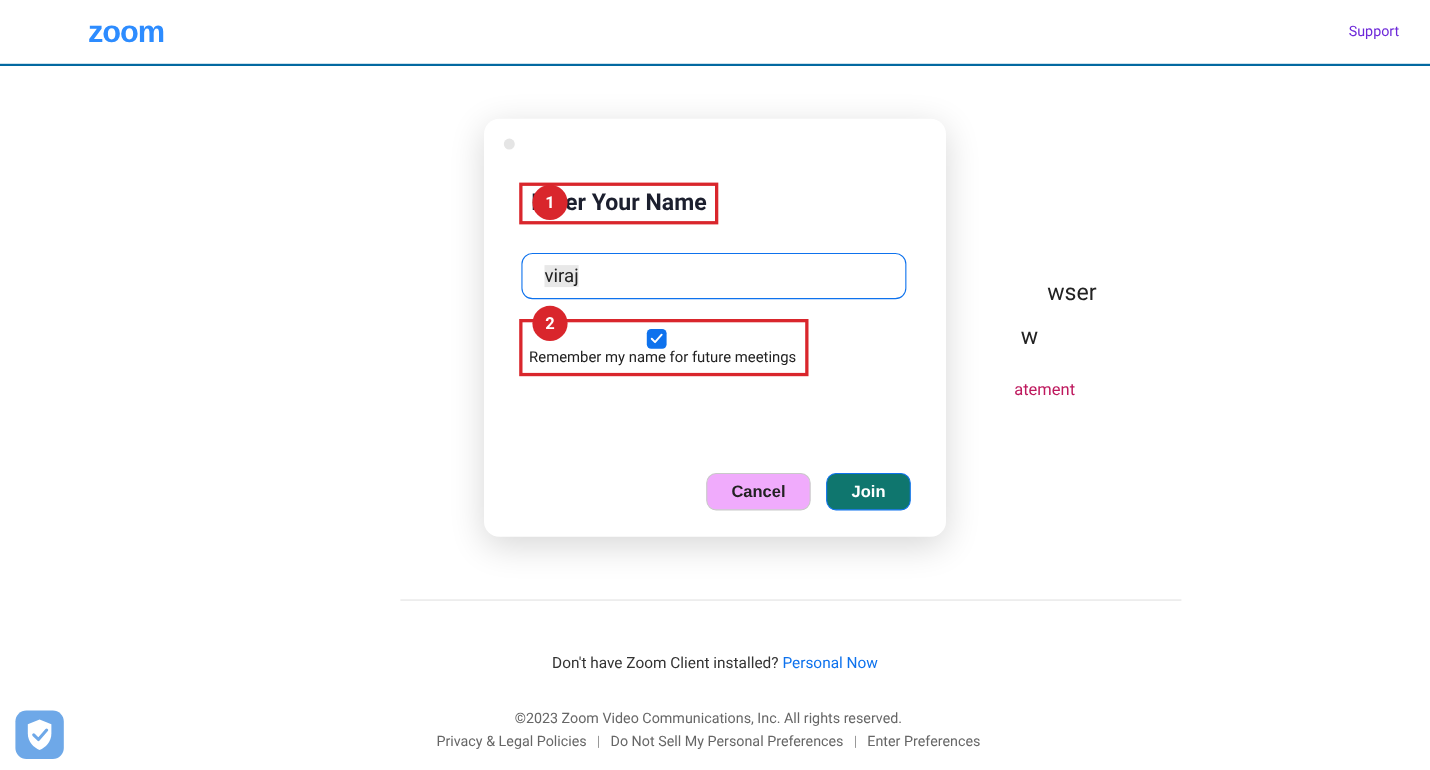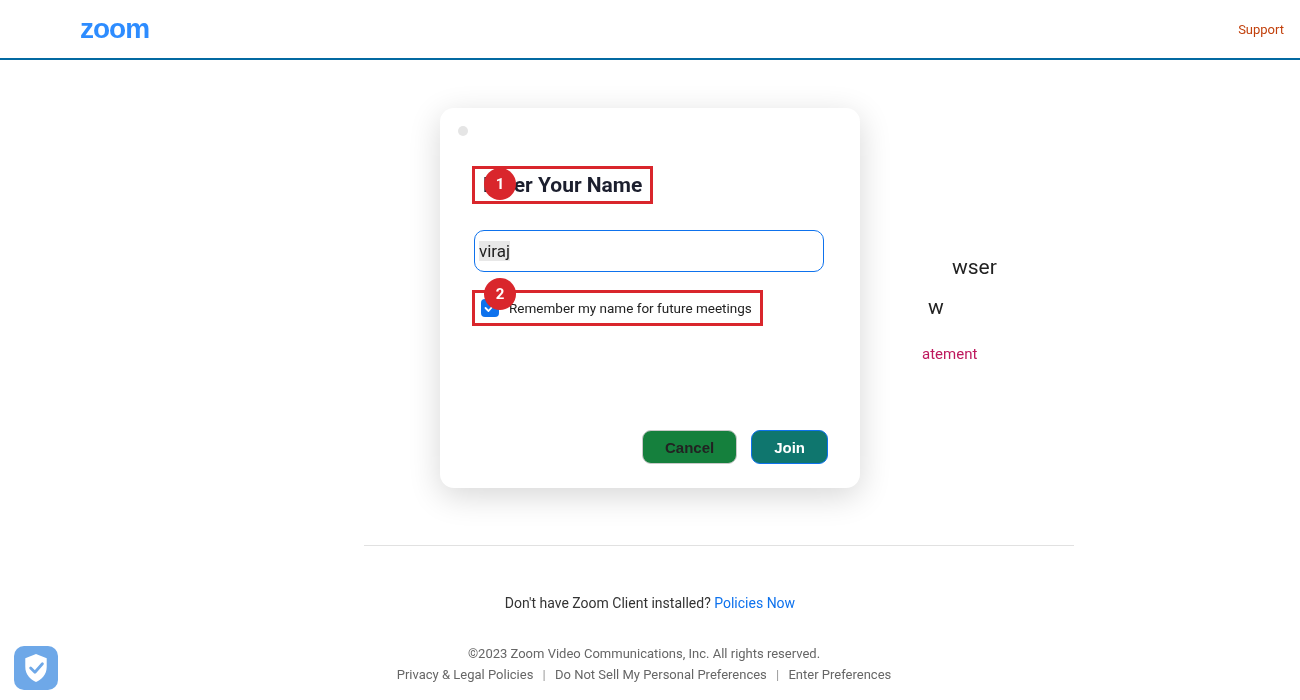--- a/index.html
+++ b/index.html
@@ -21,25 +21,25 @@
       padding: 0 16px 0 80px;
     }
     .logo {
       font-size: 28px;
       font-weight: 700;
       color: #2D8CFF;
       letter-spacing: -1px;
       font-family: Arial, sans-serif;
     }
     .support-link {
-      color: #c2410c;
+      color: #6d28d9;
       font-size: 13px;
       text-decoration: none;
       cursor: pointer;
-      margin-right: 0;
+      margin-right: 12px;
     }
     .main-area {
       position: relative;
       width: 100%;
       text-align: center;
     }
     .bg-text-1 {
       position: absolute;
       top: 195px;
       left: 0;
@@ -128,35 +128,36 @@
       display: inline-block;
     }
     .name-input {
       width: 350px;
       margin-top: 26px;
       margin-left: 2px;
       height: 42px;
       border: 1px solid #0E72ED;
       border-radius: 10px;
       font-size: 17px;
-      padding: 0 4px;
+      padding: 0 20px;
       background: #fff;
       color: #222;
       outline: none;
     }
     .name-input-text {
       background: #e8e8e8;
       display: inline;
     }
     .chk-row {
       margin-top: 18px;
       border: 3px solid #d9262c;
       display: inline-flex;
       align-items: center;
       padding: 6px 8px 6px 6px;
+      flex-direction: column;
     }
     .chk {
       width: 18px;
       height: 18px;
       border-radius: 4px;
       background: #0E72ED;
       display: inline-flex;
       align-items: center;
       justify-content: center;
       margin-right: 10px;
@@ -179,21 +180,21 @@
       border-radius: 9px;
       font-size: 15px;
       font-weight: 600;
       cursor: pointer;
       padding: 0 22px;
       display: inline-flex;
       align-items: center;
       justify-content: center;
     }
     .btn-cancel {
-      background: #15803d;
+      background: #f0abfc;
       border: 1px solid #c9c9c9;
       color: #222;
     }
     .btn-join {
       background: #0f766e;
       border: 1px solid #0E72ED;
       color: #fff;
     }
     .callout {
       position: absolute;
@@ -241,21 +242,21 @@
     <span style="position:absolute; left:928px; top:40px;">w</span>
   </div>
   <div class="bg-text-2">
     <span style="position:absolute; left:453px;">By joini</span>
     <span class="link" style="position:absolute; left:922px;">atement</span>
   </div>
 
   <div class="hr-line"></div>
 
   <div class="download-row">
-    <span>Don't have Zoom Client installed? </span><span class="link">Policies Now</span>
+    <span>Don't have Zoom Client installed? </span><span class="link">Personal Now</span>
   </div>
 </div>
 
 <div class="modal">
   <div class="modal-dot"></div>
   <span class="title-highlight">
     <span class="modal-title">Enter Your Name</span>
   </span>
 
   <div>

